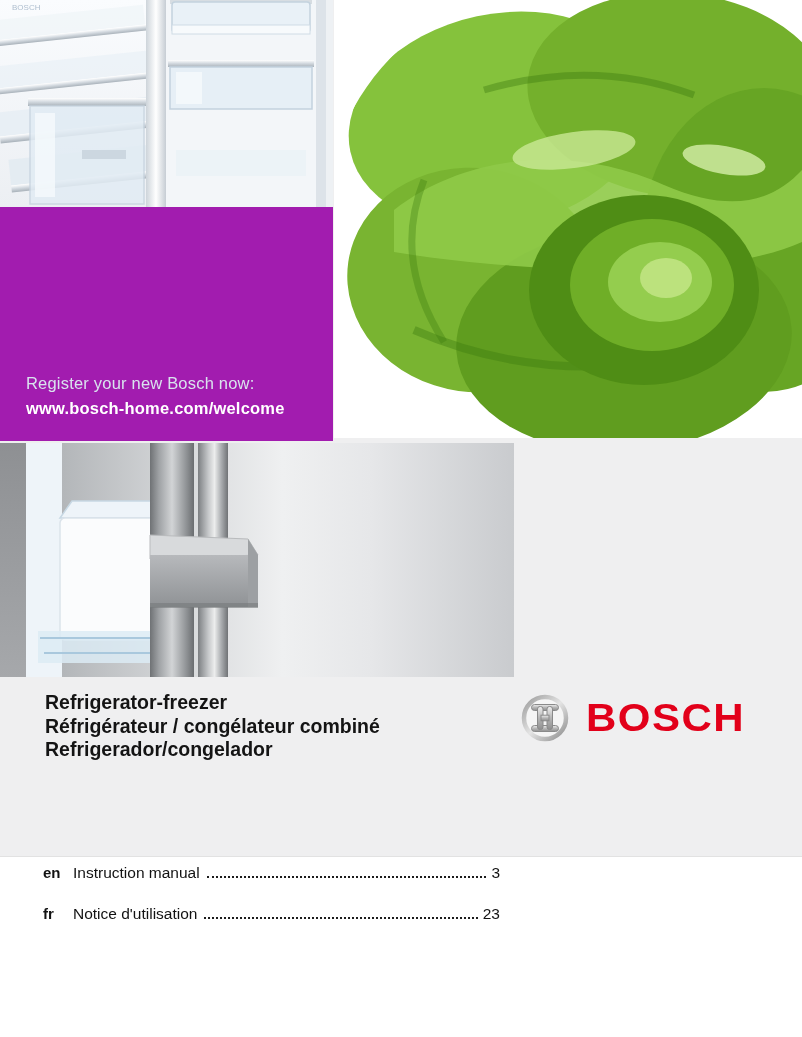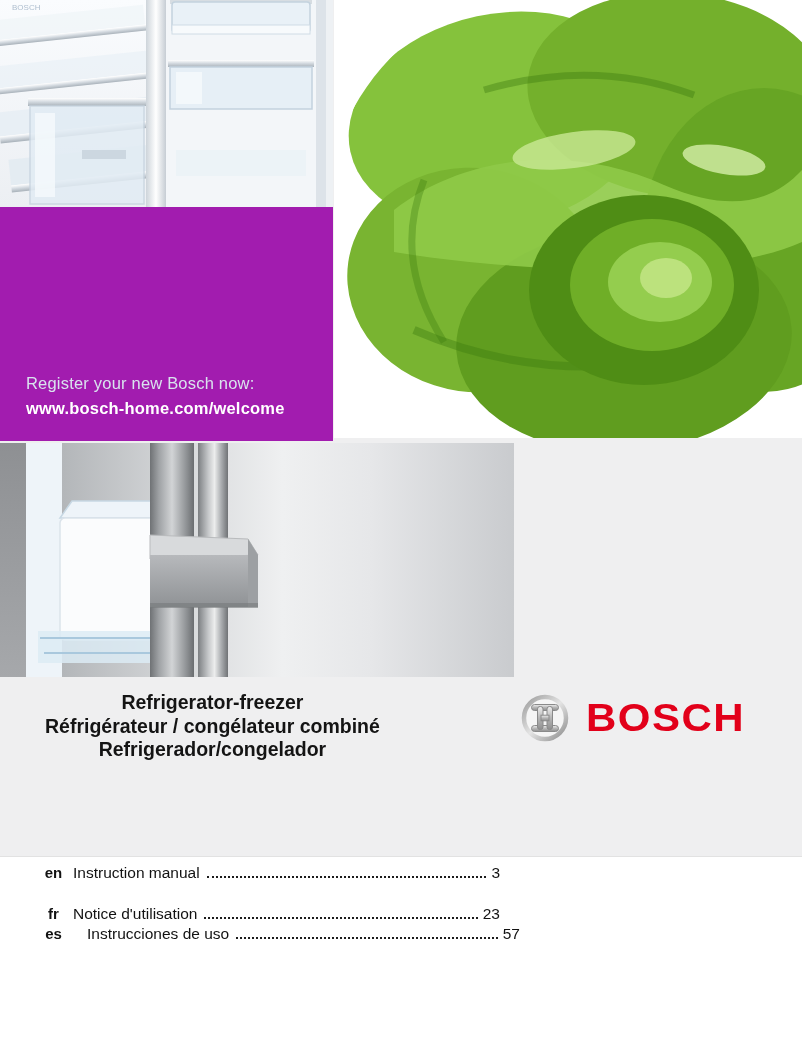--- a/index.html
+++ b/index.html
@@ -1,18 +1,18 @@
 <!DOCTYPE html>
 <html><head>
 <meta charset="utf-8">
 <style>
   html,body { margin:0; padding:0; background:#ffffff; }
   .page {
     position:relative; width:802px; height:1037px; overflow:hidden;
-    background:#efeff0; font-family:"Liberation Sans", sans-serif;text-align:center;
+    background:#efeff0; font-family:"Liberation Sans", sans-serif;
   }
   
   .photo-fridge-top { position:absolute; left:0; top:0; width:333px; height:207px; }
   .lettuce-panel   { position:absolute; left:334px; top:0; width:468px; height:438px; background:#ffffff; }
   .photo-door      { position:absolute; left:0; top:443px; width:514px; height:234px; }
   .photo-fridge-top svg, .lettuce-panel svg, .photo-door svg { display:block; width:100%; height:100%; }
 
   
   .register-box { position:absolute; left:0; top:207px; width:333px; height:234px; background:#a21caf; }
   .register-line1 { position:absolute; left:26px; top:167px; color:#d9e3ee; font-size:16.5px; letter-spacing:.2px; }
@@ -212,21 +212,15 @@
       <span class="toc-label">Instruction manual</span>
       <span class="toc-leader"></span>
       <span class="toc-page">3</span>
     </div>
     <div class="toc-row toc-row-1">
       <span class="toc-lang">fr</span>
       <span class="toc-label">Notice d'utilisation</span>
       <span class="toc-leader"></span>
       <span class="toc-page">23</span>
     </div>
-    <div class="toc-row toc-row-2">
-      <span class="toc-lang">es</span>
-      <span class="toc-label">Instrucciones de uso</span>
-      <span class="toc-leader"></span>
-      <span class="toc-page">57</span>
-    </div>
   </div>
 
 </div>
 
 </body></html>

